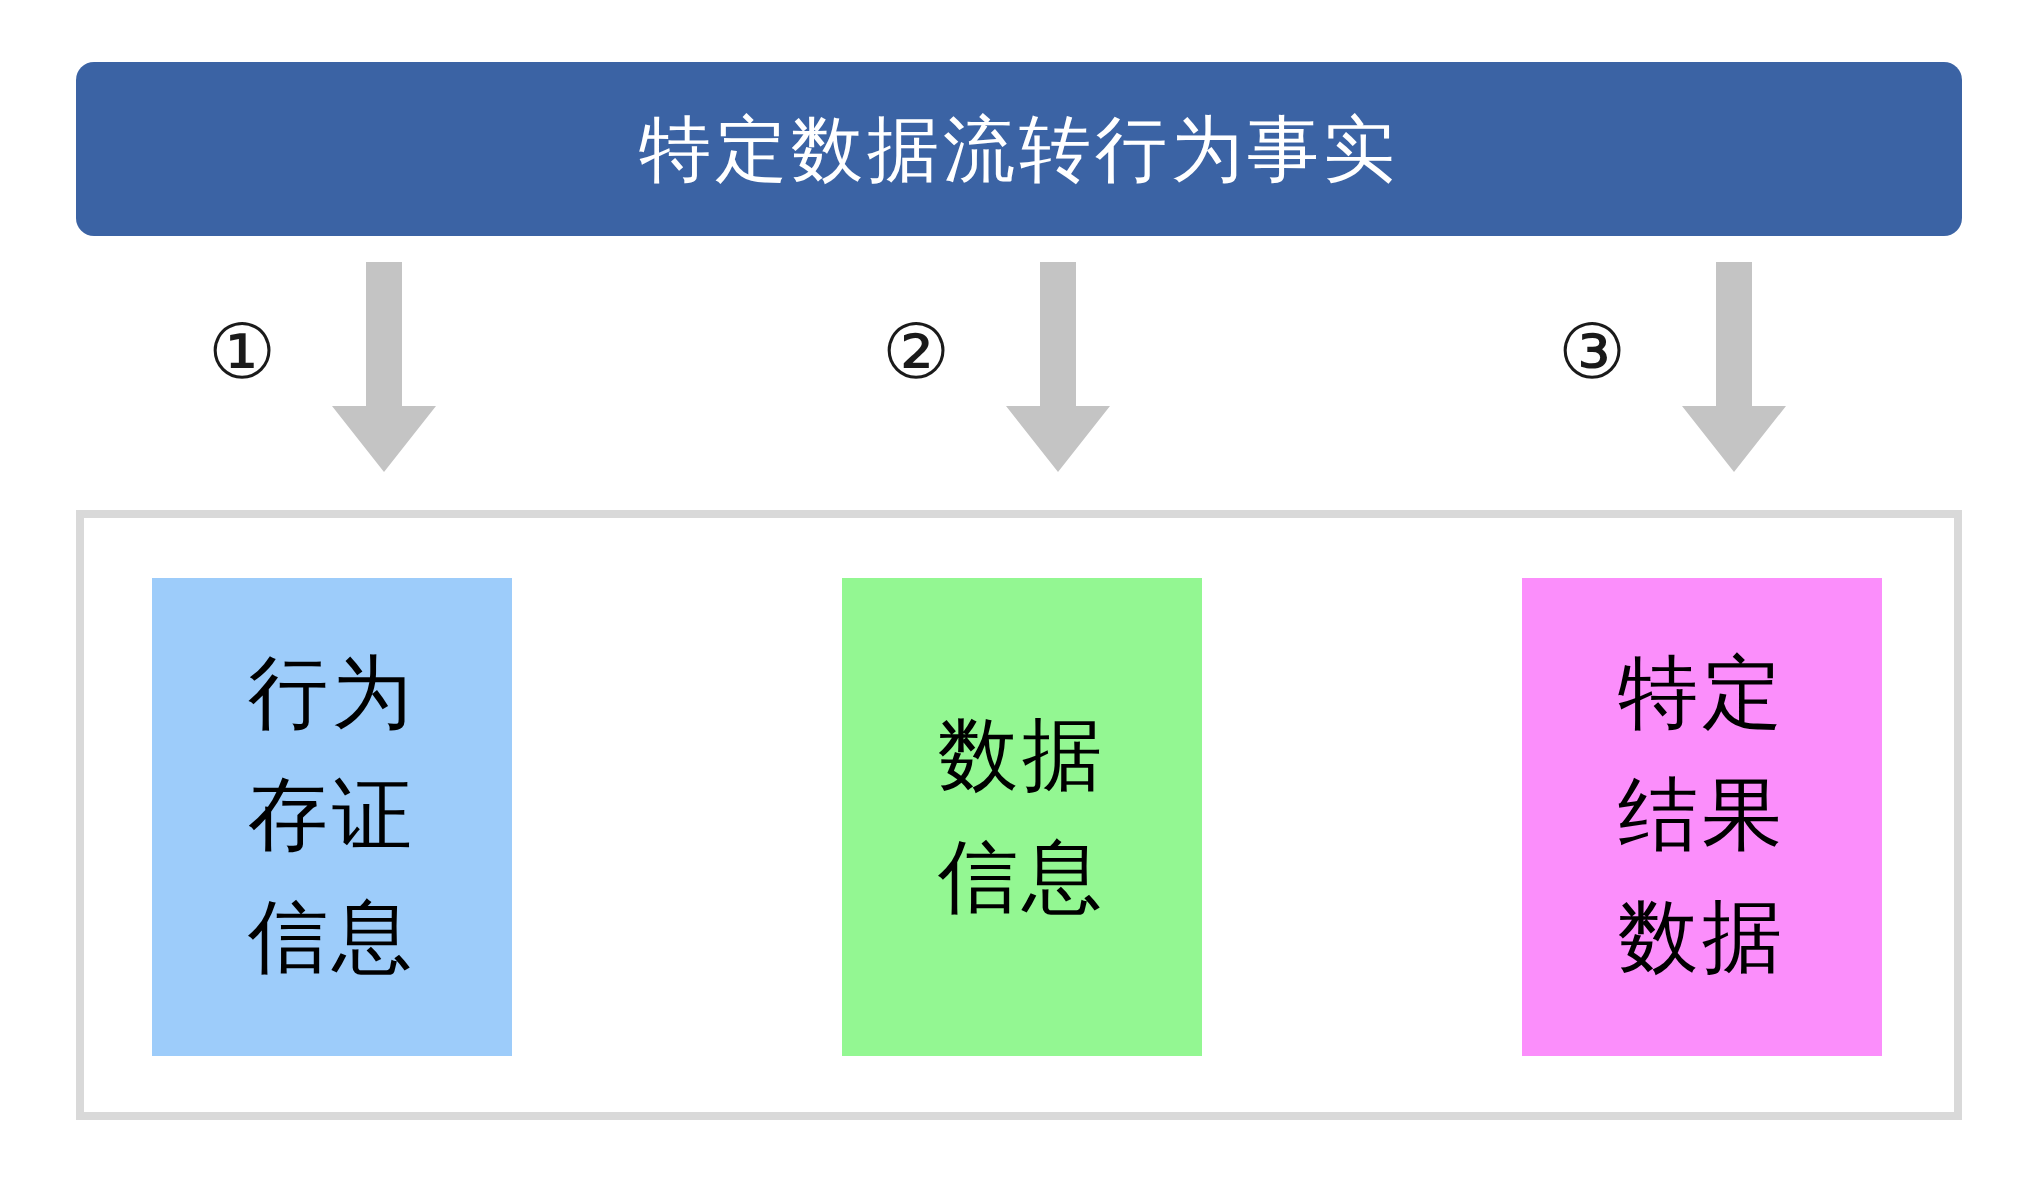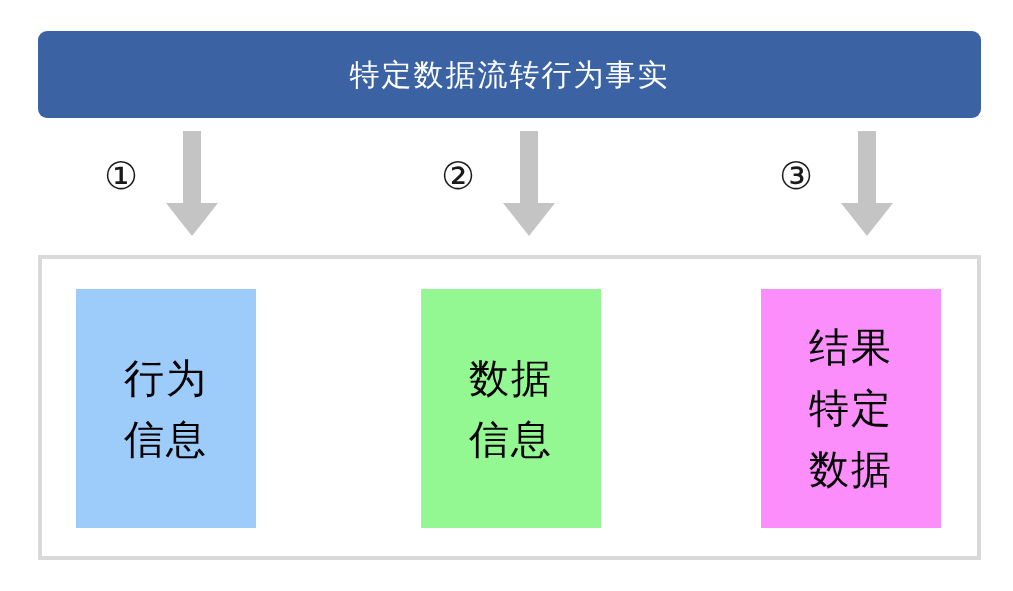--- a/index.html
+++ b/index.html
@@ -27,21 +27,21 @@
     height: 87px;
     background: #3b63a4;
     border-radius: 9px;
     display: flex;
     align-items: center;
     justify-content: center;
     box-sizing: border-box;
   }
   .header-title {
     color: #ffffff;
-    font-size: 30px;
+    font-size: 36px;
     letter-spacing: 2px;
     line-height: 1;
     white-space: nowrap;
   }
 
   
   .arrow-group {
     position: absolute;
     top: 131px;
     height: 110px;
@@ -126,27 +126,28 @@
     <div class="arrow-marker">③</div>
     <svg class="arrow-shape" viewBox="0 0 52 105" preserveAspectRatio="none">
       <polygon class="arrow-poly-3" points="17,0 35,0 35,72 52,72 26,105 0,72 17,72" fill="#c4c4c4"></polygon>
     </svg>
   </div>
 
   <div class="panel" style="border-color: rgb(217, 217, 217); background: rgb(255, 255, 255);"></div>
 
   <div class="cat-box box-1" id="cat-box-1" style="background: rgb(157, 204, 250);">
     <div class="cat-line">行为</div>
+    <div class="cat-line">存证</div>
     <div class="cat-line">信息</div>
   </div>
 
   <div class="cat-box box-2" id="cat-box-2" style="background: rgb(147, 247, 146);">
     <div class="cat-line">数据</div>
     <div class="cat-line">信息</div>
   </div>
 
   <div class="cat-box box-3" id="cat-box-3" style="background: rgb(251, 142, 251);">
+    <div class="cat-line">特定</div>
     <div class="cat-line">结果</div>
-    <div class="cat-line">特定</div>
     <div class="cat-line">数据</div>
   </div>
 
 </div>
 
 </body></html>

